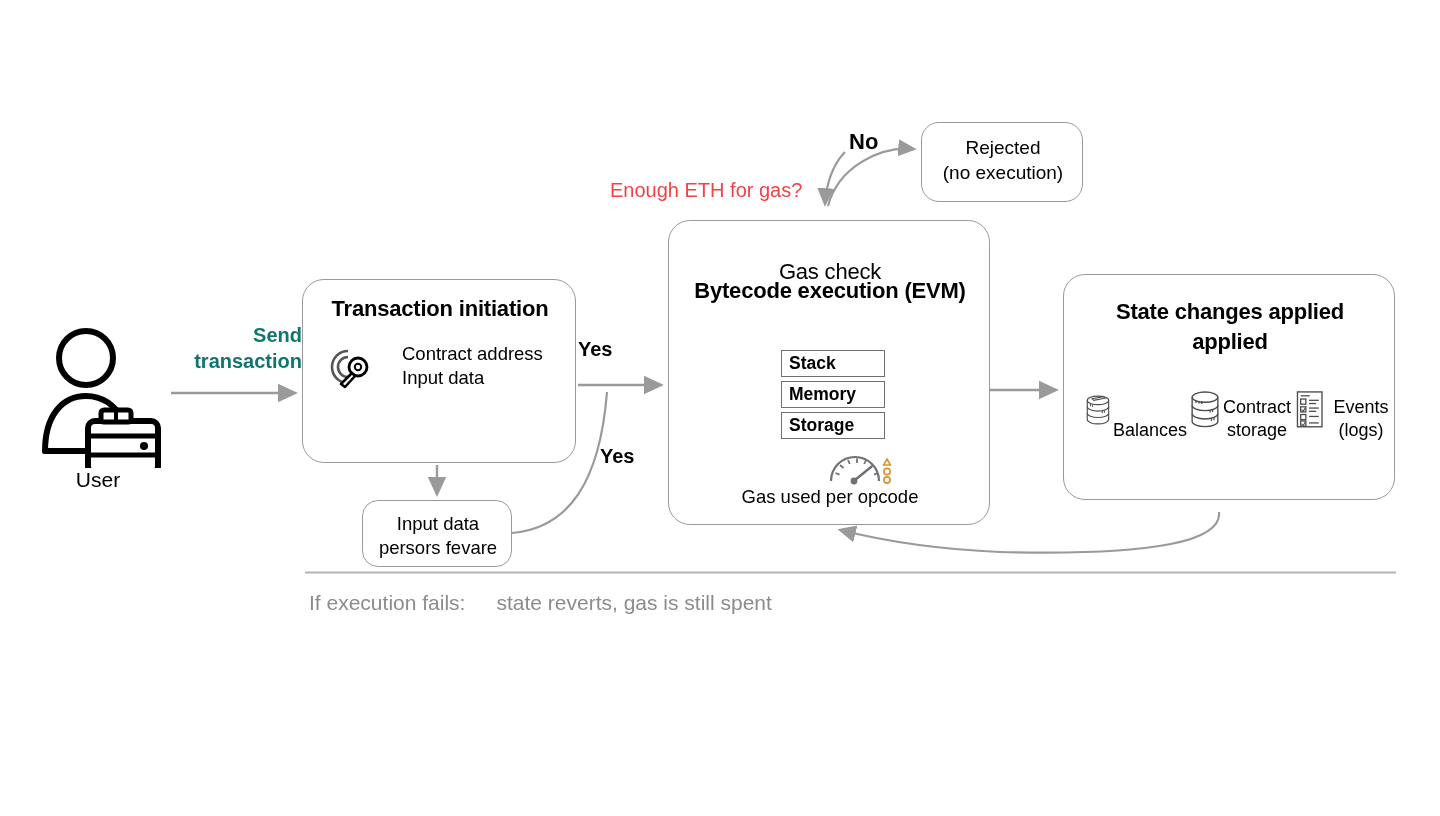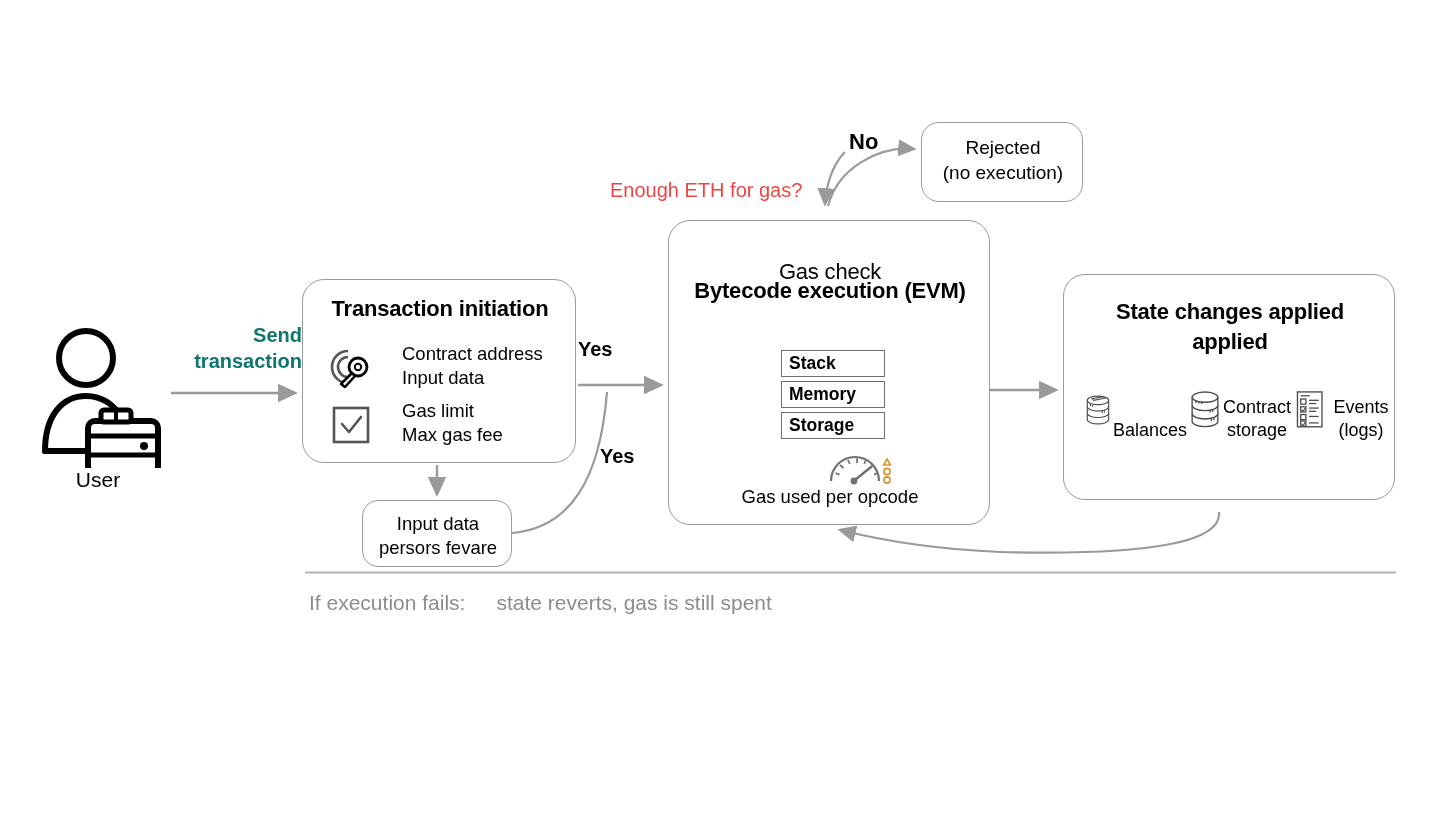--- a/index.html
+++ b/index.html
@@ -146,30 +146,20 @@
         <circle cx="29" cy="21" r="9" fill="#fff" stroke="#000" stroke-width="2.8"></circle>
         <circle cx="29" cy="21" r="3.2" fill="none" stroke="#000" stroke-width="2"></circle>
         <path d="M23,27 L12,38 L16,41 L26,30 Z" fill="#fff" stroke="#000" stroke-width="2.6" stroke-linejoin="round"></path>
       </svg>
       <div class="txt">
         <div>Contract address</div>
         <div>Input data</div>
       </div>
     </div>
 
-    <div id="tx-row-2" class="tx-row">
-      <svg width="44" height="44" viewBox="0 0 44 44">
-        <rect x="5" y="5" width="34" height="34" fill="#fff" stroke="#555" stroke-width="2.6"></rect>
-        <path d="M13,21 L20,29 L32,14" fill="none" stroke="#555" stroke-width="2.6" stroke-linecap="round" stroke-linejoin="round"></path>
-      </svg>
-      <div class="txt">
-        <div>Gas limit</div>
-        <div>Max gas fee</div>
-      </div>
-    </div>
   </div>
 
   <div id="inputdata-box" class="node rbox">
     <div id="inputdata-text">
       <div>Input data</div>
       <div>persors fevare</div>
     </div>
   </div>
 
   <div id="yes-1">Yes</div>

